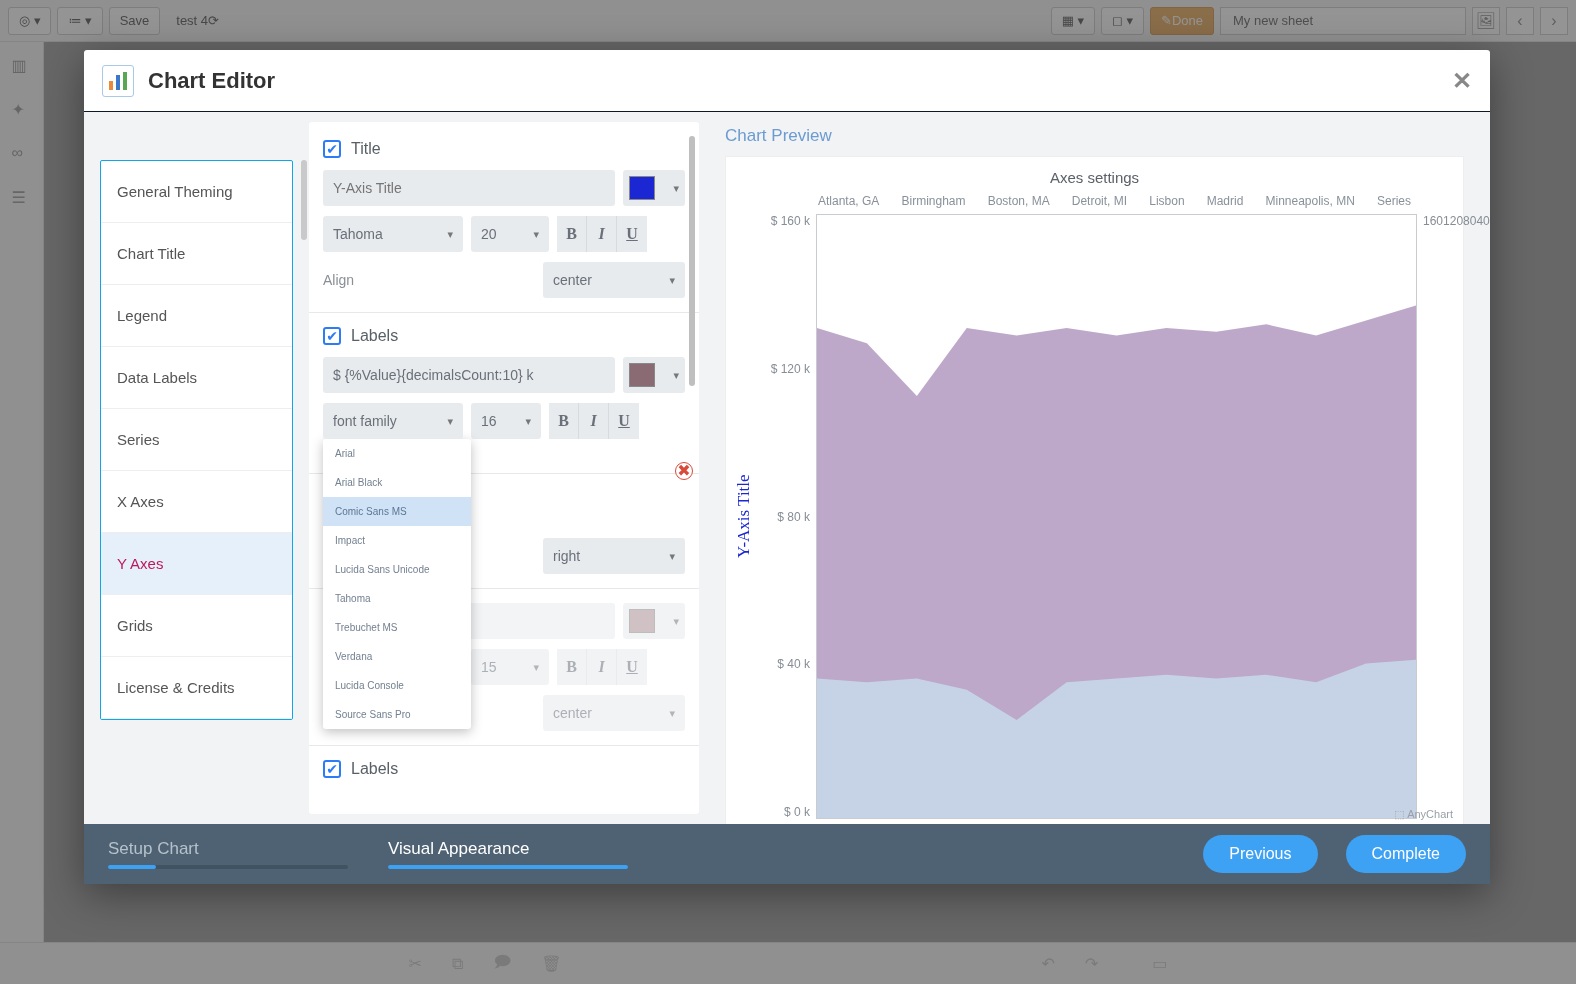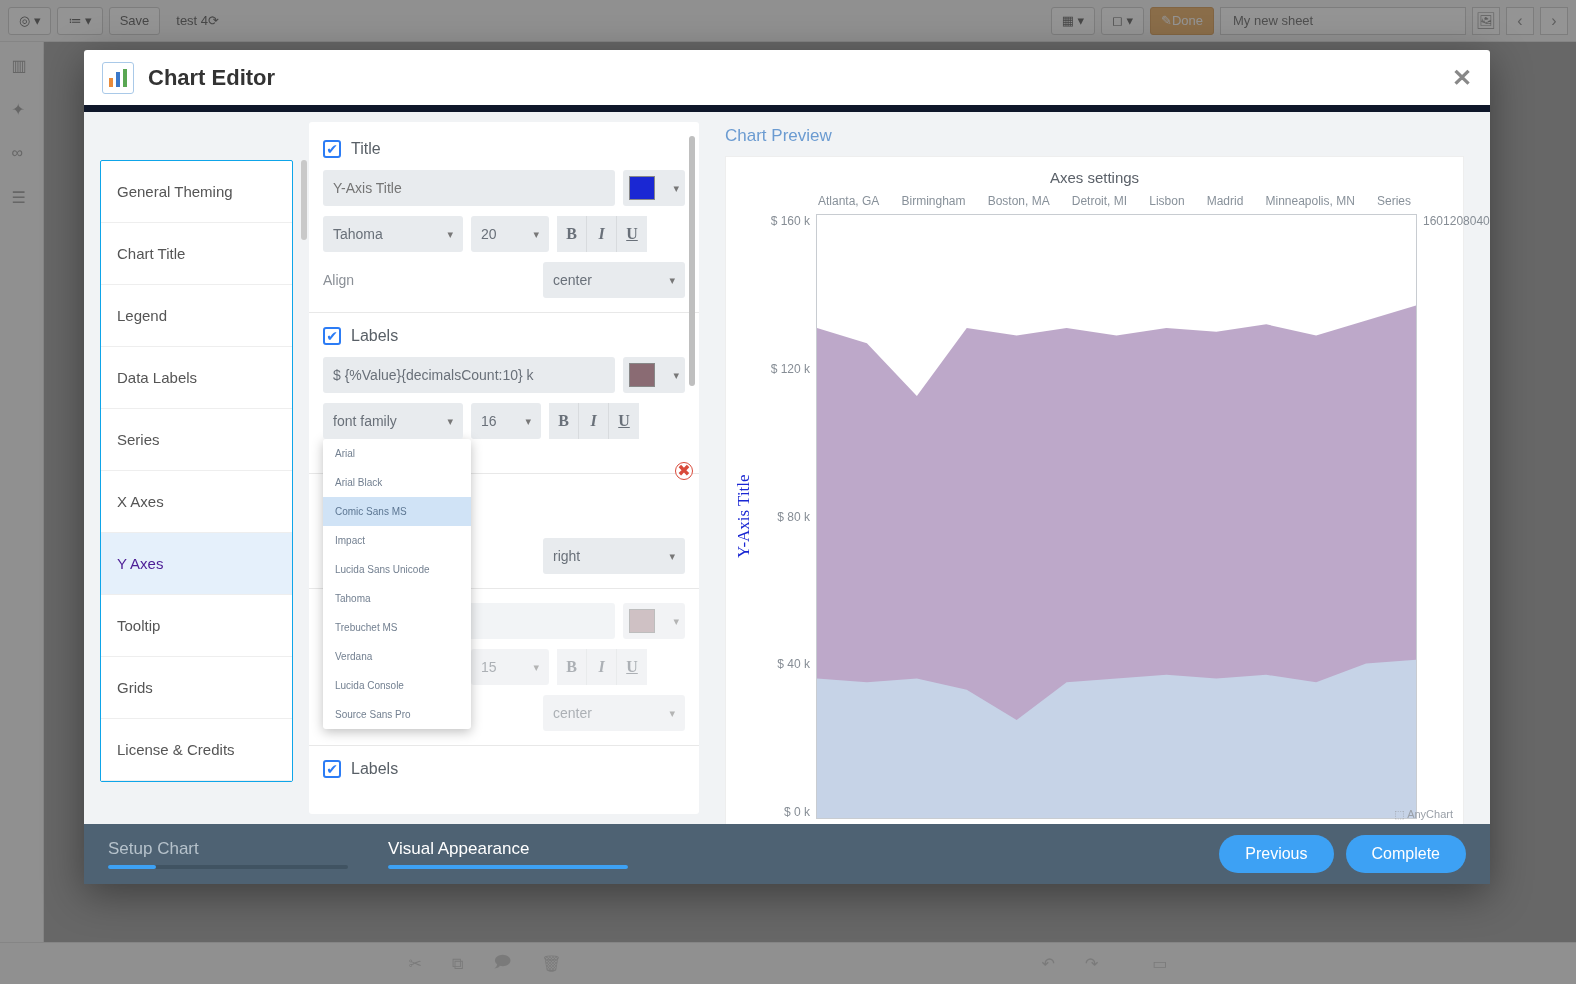--- a/index.html
+++ b/index.html
@@ -15,31 +15,31 @@
 
 
 .left-rail { position: absolute; top: 42px; left: 0; width: 44px; bottom: 42px; background: #f5f5f5; border-right: 1px solid #ddd; display: flex; flex-direction: column; align-items: center; padding-top: 14px; gap: 24px; }
 .left-rail .rail-icon { width: 20px; height: 20px; color: #999; }
 
 
 .dim { position: absolute; inset: 0; background: rgba(60,60,60,0.55); }
 
 
 .modal { position: absolute; left: 84px; top: 50px; right: 86px; bottom: 100px; background: #fff; border-radius: 3px; box-shadow: 0 10px 40px rgba(0,0,0,0.4); display: flex; flex-direction: column; }
-.modal-header { height: 62px; display: flex; align-items: center; padding: 0 18px; border-bottom: 7px solid #0f172a; }
+.modal-header { height: 62px; display: flex; align-items: center; padding: 0 18px; border-bottom: 1px solid #0f172a; }
 .modal-logo { width: 32px; height: 32px; border: 1px solid #a9c9e8; border-radius: 3px; display: flex; align-items: center; justify-content: center; margin-right: 14px; }
 .modal-title { font-size: 22px; font-weight: 600; color: #333; }
 .modal-close { margin-left: auto; color: #888; font-size: 24px; cursor: pointer; font-weight: bold; }
 
 .modal-body { flex: 1; display: flex; overflow: hidden; background: #f1f3f5; }
 .side-tabs-wrap { width: 225px; padding: 48px 16px 0 16px; position: relative; }
 .side-tabs-wrap::after { content:""; position:absolute; right:2px; top:48px; width:6px; height:80px; background:#c9c9c9; border-radius:3px; }
 .side-tabs { background: #fff; display: flex; flex-direction: column; border: 1px solid #0ea5e9; border-radius: 2px; }
 .side-tab { padding: 22px 16px; font-size: 15px; color: #555; cursor: pointer; border-bottom: 1px solid #eee; }
-.side-tab.active { background: #e5f0fb; color: #4c1d95; }
+.side-tab.active { background: #e5f0fb; color: #be185d; }
 
 .form-panel { width: 390px; background: #fff; margin: 10px 0 10px 0; padding: 18px 14px; overflow-y: auto; position: relative; border-radius: 3px; }
 .form-panel::after { content:""; position:absolute; right:4px; top:14px; width:6px; height:250px; background:#bfbfbf; border-radius:3px; }
 .section-head { display: flex; align-items: center; gap: 10px; margin-bottom: 12px; font-size: 16px; color: #585f66; font-weight: 500; }
 .chk { width: 18px; height: 18px; border: 2px solid #2c7cf5; border-radius: 3px; display: inline-flex; align-items: center; justify-content: center; color: #2c7cf5; font-size: 14px; }
 .row { display: flex; gap: 8px; margin-bottom: 10px; align-items: center; }
 .input { height: 36px; background: #e8ebee; border: none; border-radius: 3px; padding: 0 10px; font-size: 14px; color: #697079; }
 .input.w220 { flex: 1; }
 .colorbox { width: 26px; height: 24px; border: 1px solid #888; }
 .dropdown-btn { height: 36px; background: #e8ebee; border-radius: 3px; display: flex; align-items: center; padding: 0 10px; cursor: pointer; color: #697079; font-size: 14px; gap:6px; }
@@ -71,21 +71,21 @@
 .credit { position:absolute; right:10px; bottom:4px; font-size:11px; color:#9aa0a8;}
 
 
 .modal-footer { height: 60px; background: #4e6273; display: flex; align-items: center; padding: 0 24px; gap: 40px; }
 .step { color: #b6c2cb; font-size: 17px; }
 .step.active { color: #fff; font-weight: 500; }
 .step .bar { height: 4px; background: #405362; margin-top: 6px; width: 240px; border-radius: 2px; position:relative;}
 .step.active .bar { background: #405362;}
 .step.active .bar::after{content:""; position:absolute; left:0; top:0; bottom:0; width:100%; background:#3da1f4; border-radius:2px;}
 .step .bar.partial::after{content:""; position:absolute; left:0; top:0; bottom:0; width:20%; background:#3da1f4; border-radius:2px;}
-.footer-btns { margin-left: auto; display: flex; gap: 12px; }
+.footer-btns { margin-left: auto; display: flex; gap: 28px; }
 .foot-btn { background: #3da1f4; color: #fff; border-radius: 20px; padding: 10px 26px; font-size: 16px; cursor: pointer; border: none; }
 
 
 .app-bottom { position:absolute; left:0; right:0; bottom:0; height:42px; background:#f5f5f5; border-top:1px solid #ddd; display:flex; align-items:center; justify-content:center; gap:30px; color:#999;}
 .app-bottom .ic{opacity:0.5;}
 </style>
 </head>
 <body>
 
 <div class="app-toolbar">
@@ -140,21 +140,20 @@
 
     <div class="side-tabs-wrap">
      <div class="side-tabs">
       <div class="side-tab">General Theming</div>
       <div class="side-tab">Chart Title</div>
       <div class="side-tab">Legend</div>
       <div class="side-tab">Data Labels</div>
       <div class="side-tab">Series</div>
       <div class="side-tab">X Axes</div>
       <div class="side-tab active">Y Axes</div>
-      <div class="side-tab">Tooltip</div>
       <div class="side-tab">Grids</div>
       <div class="side-tab">License &amp; Credits</div>
      </div>
     </div>
 
     <div class="form-panel">
 
       <div class="section-head">
         <span class="chk">✔</span>
         <span>Title</span>

